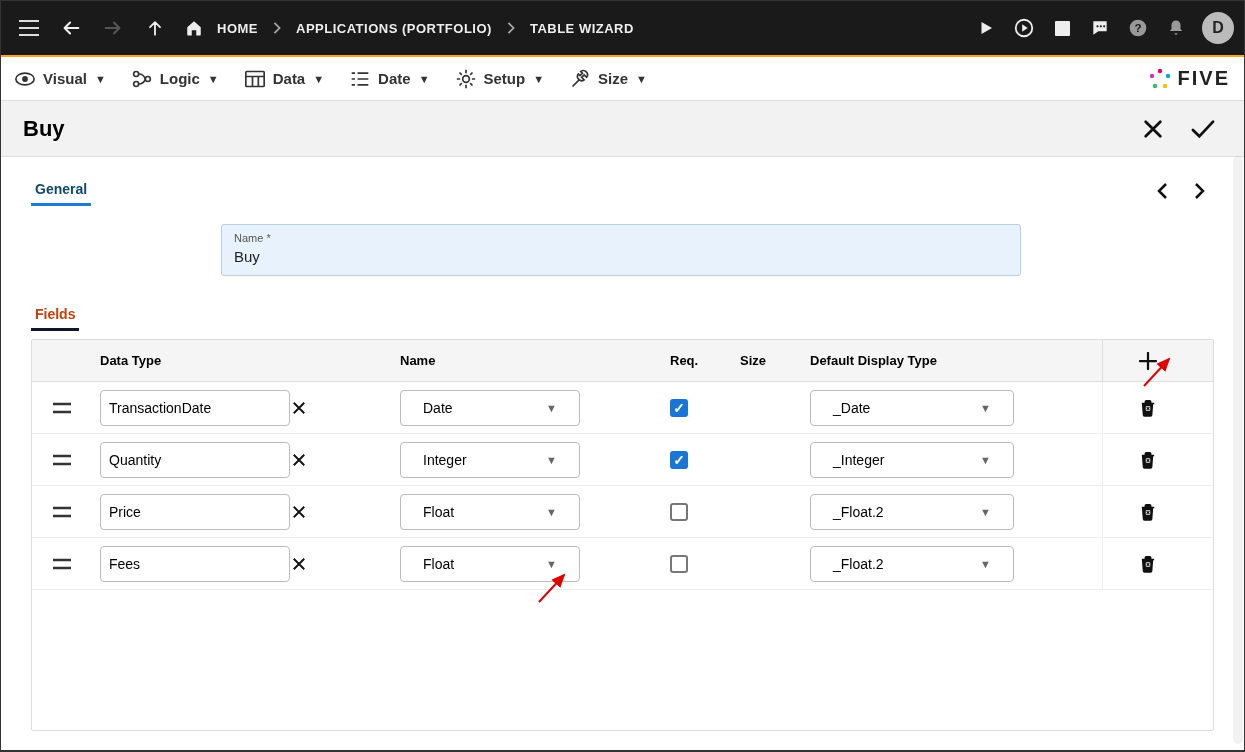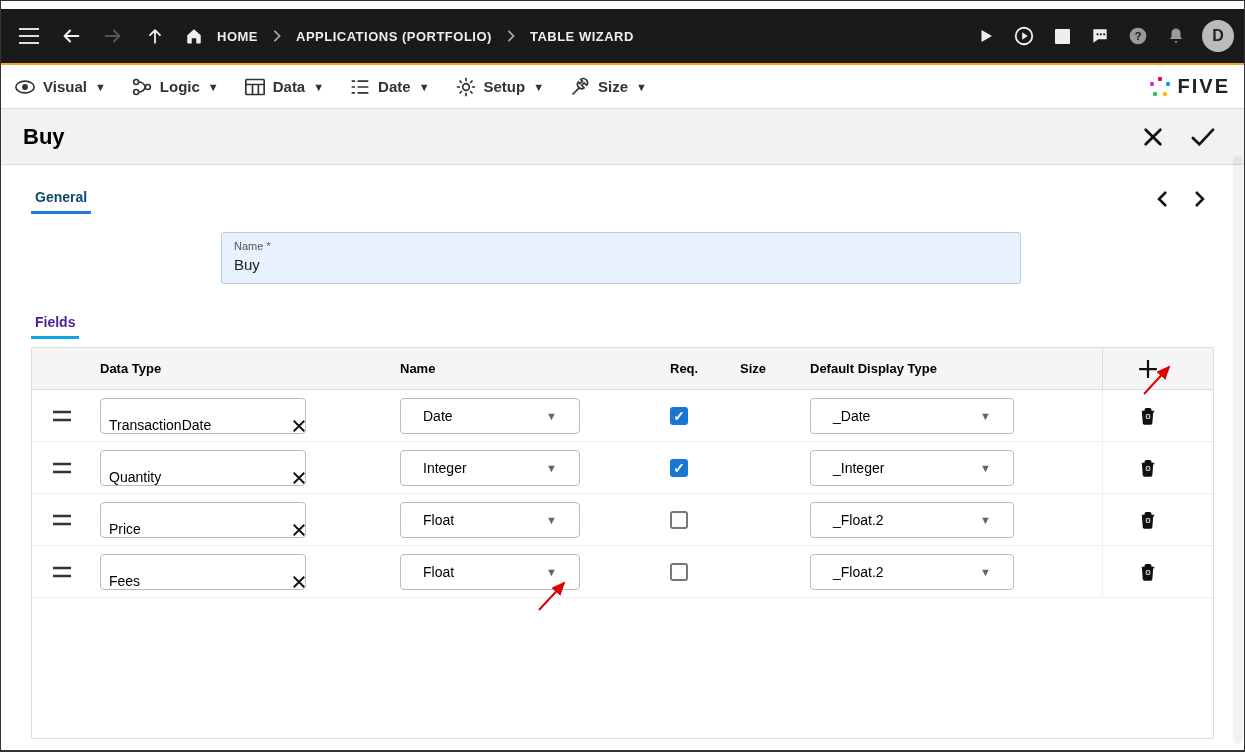--- a/index.html
+++ b/index.html
@@ -1,20 +1,20 @@
 <!DOCTYPE html>
 <html><head>
 <meta charset="utf-8">
 <style>
   * { box-sizing: border-box; margin: 0; padding: 0; }
   html, body { width: 1245px; height: 752px; font-family: Arial, Helvetica, sans-serif; overflow: hidden; }
   body { border: 1px solid #333; border-bottom-width: 2px; background: #fff; }
 
   
-  .topbar { background: #1a1a1a; height: 54px; display: flex; align-items: center; padding: 0 10px; color: #fff; margin-top: 8px; }
+  .topbar { background: #1a1a1a; height: 54px; display: flex; align-items: center; padding: 0 10px; color: #fff; }
   .tb-left { display: flex; align-items: center; gap: 6px; }
   .tb-icon { width: 36px; height: 36px; display: flex; align-items: center; justify-content: center; cursor: pointer; color: #eee; }
   .tb-icon.disabled { color: #555; cursor: default; }
   .breadcrumb { display: flex; align-items: center; gap: 6px; margin-left: 6px; font-size: 13px; font-weight: 700; letter-spacing: 0.5px; }
   .bc-item { padding: 4px 8px; cursor: pointer; color: #eee; }
   .bc-sep { color: #999; }
   .tb-right { margin-left: auto; display: flex; align-items: center; gap: 2px; }
   .avatar { width: 32px; height: 32px; border-radius: 50%; background: #bbb; color: #222; display: flex; align-items: center; justify-content: center; font-weight: 700; margin-left: 6px; cursor: pointer; }
 
   
@@ -39,30 +39,30 @@
   .tabbar { display: flex; align-items: center; padding: 8px 20px 0; }
   .tab-label { font-size: 14px; font-weight: 600; color: #0c4a6e; padding: 6px 4px; border-bottom: 3px solid #1c7cd6; cursor: pointer; }
   .tab-nav { margin-left: auto; display: flex; gap: 6px; }
   .chev-btn { width: 30px; height: 30px; display:flex; align-items:center; justify-content:center; cursor:pointer; }
 
   .name-field-wrap { margin: 18px 0 24px 210px; width: 800px; }
   .name-field { border: 1px solid #b5d0e8; background: #e8f2fd; border-radius: 3px; padding: 3px 12px 10px; }
   .name-field label { font-size: 11px; color: #555; }
   .name-field .value { font-size: 15px; color: #222; margin-top: 2px; }
 
-  .section-label { font-size: 14px; font-weight: 600; color: #4c1d95; margin: 0 20px; padding: 6px 4px; border-bottom: 3px solid #0ea5e9; display: inline-block; }
+  .section-label { font-size: 14px; font-weight: 600; color: #c2410c; margin: 0 20px; padding: 6px 4px; border-bottom: 3px solid #0f172a; display: inline-block; }
 
   .grid { margin: 8px 20px 0; border: 1px solid #ddd; border-radius: 2px; background:#fff; }
   .grid-header, .grid-row { display: grid; grid-template-columns: 60px 300px 270px 70px 70px 300px 90px; align-items: center; }
   .grid-header { background: #f5f5f5; font-size: 13px; font-weight: 700; height: 42px; border-bottom: 1px solid #ddd; }
   .grid-header > div { padding: 0 8px; }
   .grid-row { height: 52px; border-bottom: 1px solid #eee; }
   .grid-row > div { padding: 0 8px; display:flex; align-items:center; }
   .drag-handle { color: #555; display:flex; justify-content:center; cursor:grab; }
-  .cell-input { display:flex; align-items:flex-end; border:1px solid #bbb; border-radius:4px; height:36px; padding: 0 8px; width: 206px; background:#fff; }
+  .cell-input { display:flex; align-items:center; border:1px solid #bbb; border-radius:4px; height:36px; padding: 0 8px; width: 190px; background:#fff; }
   .cell-input input { border:none; outline:none; font-size:14px; flex:1; background:transparent; }
   .cell-input .clear { font-size: 18px; cursor:pointer; padding: 0 2px; }
   .cell-select { display:flex; align-items:center; justify-content:space-between; border:1px solid #bbb; border-radius:4px; height:36px; padding:0 22px; width:180px; cursor:pointer; background:#fff; font-size:14px; }
   .cell-select.wide { width: 204px; }
   .cell-select .sel-caret { font-size: 11px; color:#666; }
   .chk { width:18px; height:18px; border:2px solid #777; border-radius:3px; cursor:pointer; display:flex; align-items:center; justify-content:center; }
   .chk.checked { background:#1976d2; border-color:#1976d2; color:#fff; }
   .chk.checked::after { content:"✓"; font-size:14px; font-weight:900; }
   .row-actions { display:flex; justify-content:center; border-left:1px solid #eee; height:100%; }
   .delete-btn { cursor:pointer; display:flex; align-items:center; justify-content:center; width:100%; }

